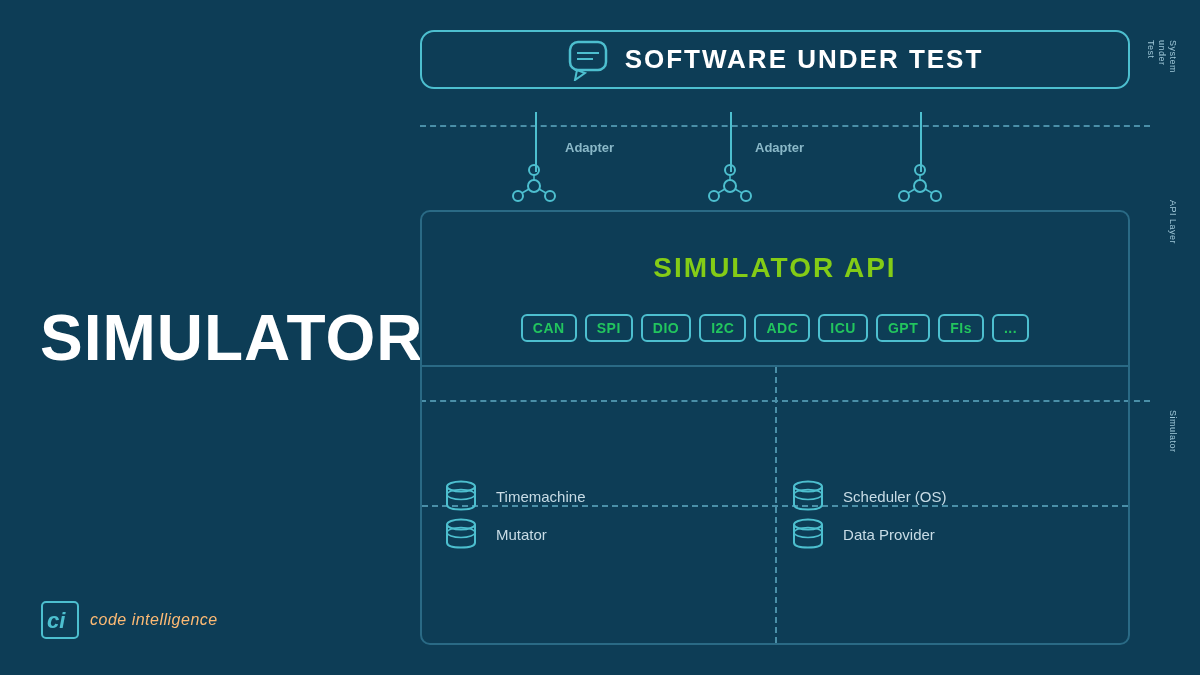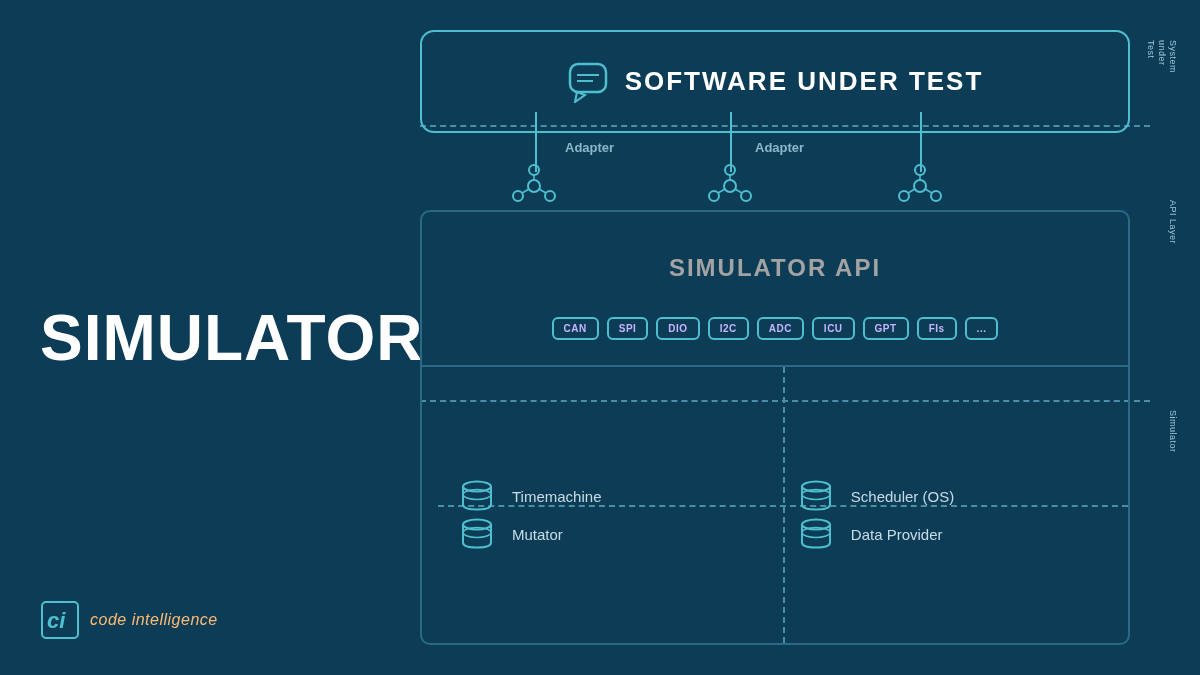--- a/index.html
+++ b/index.html
@@ -90,21 +90,21 @@
       writing-mode: vertical-rl;
       letter-spacing: 0.5px;
     }
 
     
     .sut-box {
       position: absolute;
       top: 10px;
       left: 60px;
       right: 50px;
-      height: 103px;
+      height: 59px;
       border: 2px solid #4dbfcf;
       border-radius: 14px;
       display: flex;
       align-items: center;
       justify-content: center;
       gap: 16px;
     }
     .sut-title {
       color: #ffffff;
       font-size: 26px;
@@ -151,53 +151,52 @@
       height: 155px;
       border-bottom: 2px solid #2a6a85;
       display: flex;
       flex-direction: column;
       align-items: center;
       justify-content: space-around;
       padding: 10px 20px;
     }
 
     .sim-api-title {
-      color: #a3a3a3;
-      font-size: 24px;
+      color: #84cc16;
+      font-size: 28px;
       font-weight: 700;
       letter-spacing: 2px;
       margin-top: 17px;
     }
 
     
     .protocol-badges {
       display: flex;
       gap: 8px;
       flex-wrap: wrap;
       margin-top: 5px;
     }
     .badge {
       background: transparent;
       border: 2px solid #4dbfcf;
       border-radius: 6px;
-      color: #c4b5fd;
-      font-size: 10px;
+      color: #22c55e;
+      font-size: 14px;
       font-weight: 600;
       padding: 4px 10px;
       letter-spacing: 0.5px;
     }
 
     
     .sim-bottom {
       position: absolute;
       top: 155px;
       left: 0;
       right: 0;
       bottom: 0;
-      margin-left: 16px;
     }
 
     
     .db-item {
       position: absolute;
       display: flex;
       align-items: center;
       gap: 16px;
     }
 

